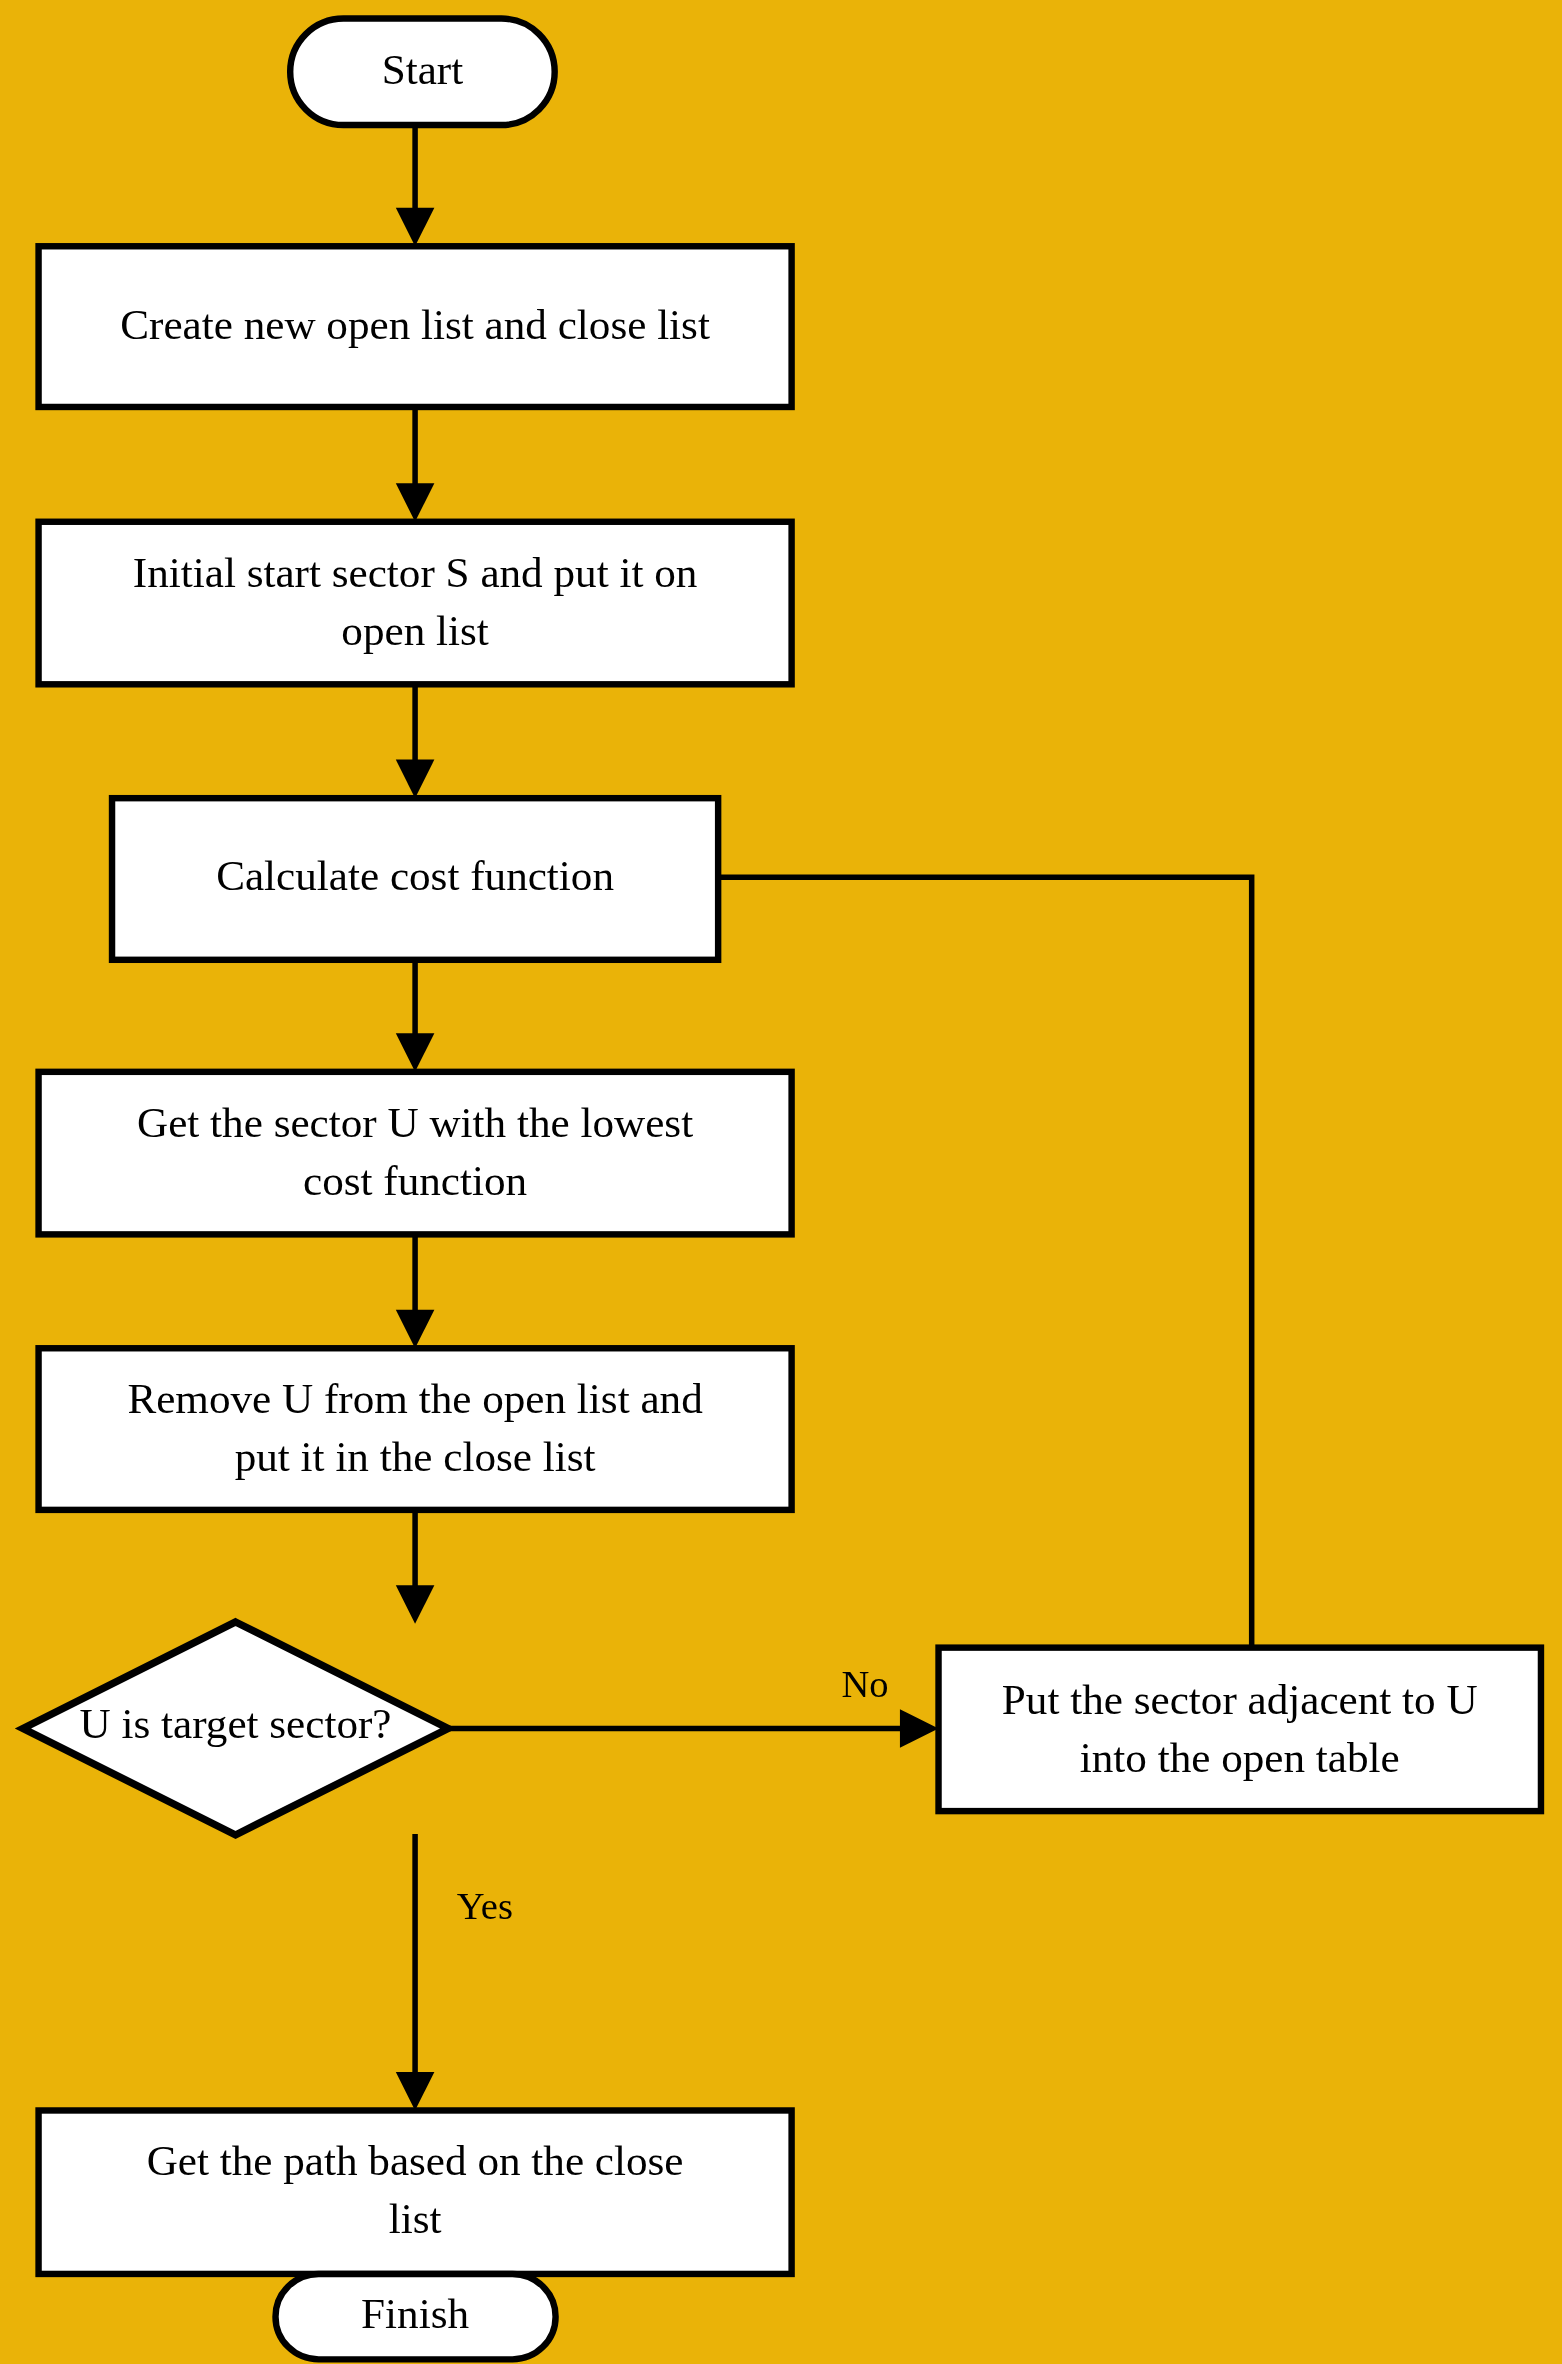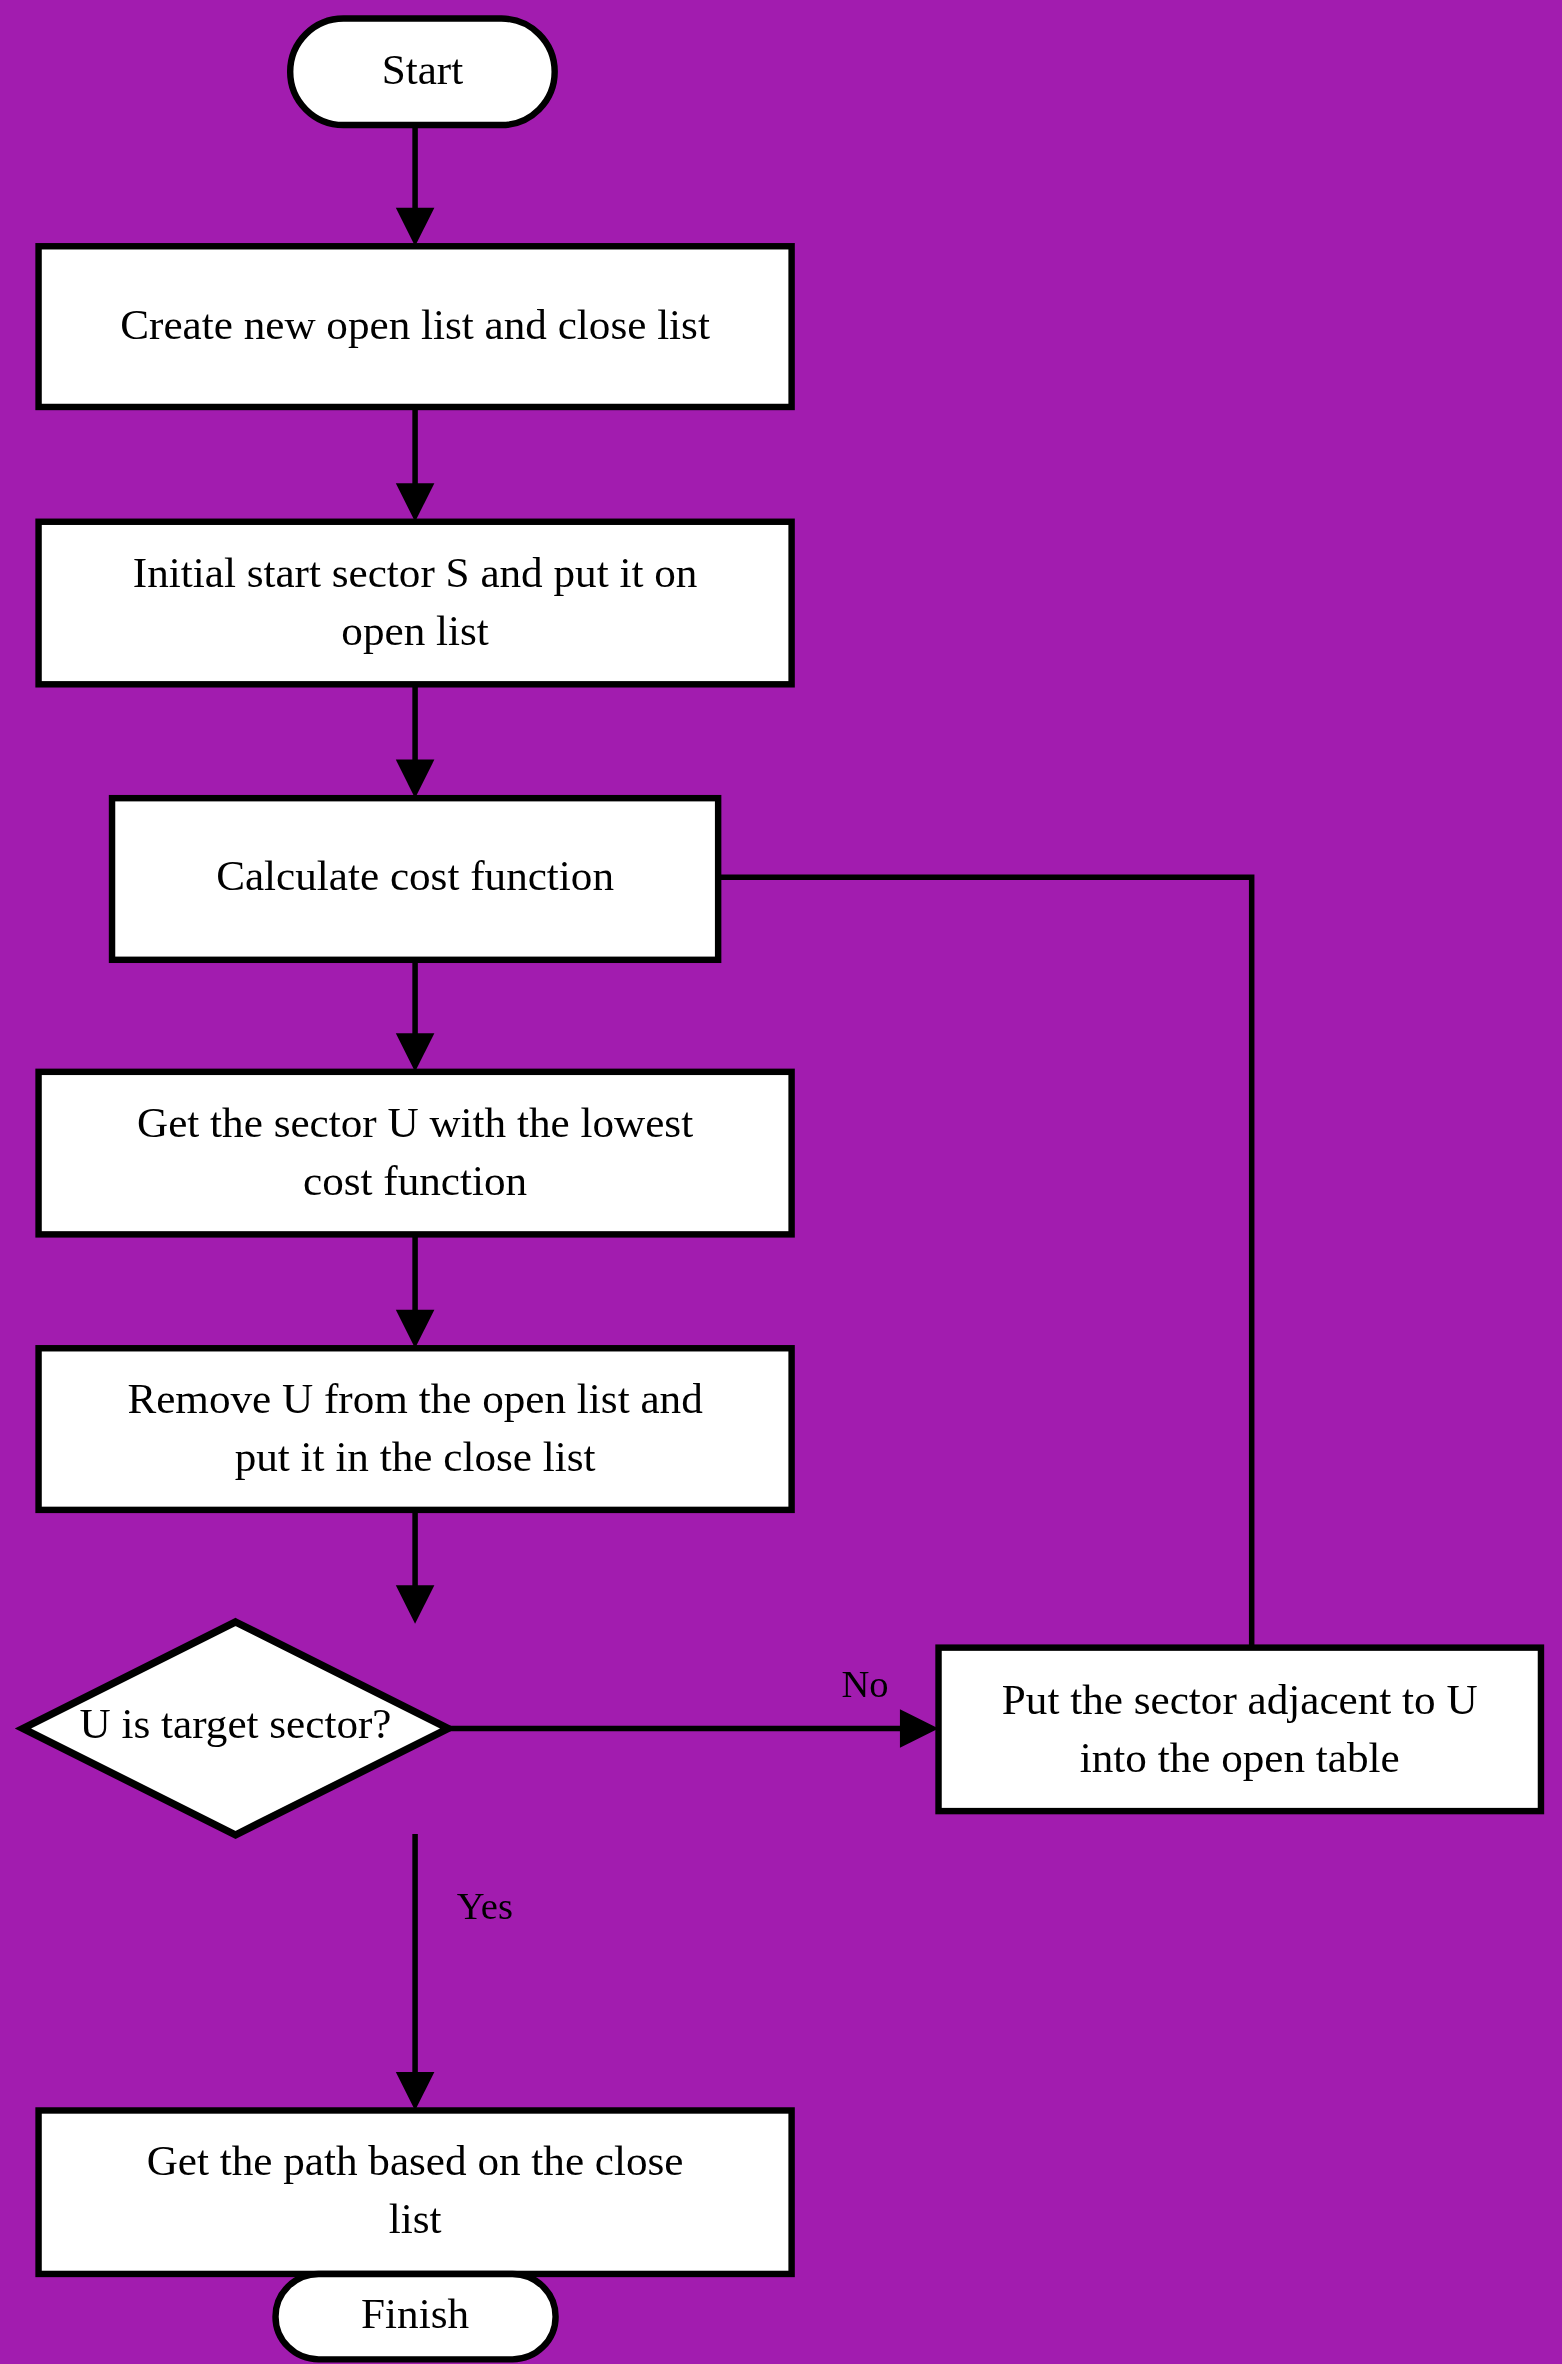--- a/index.html
+++ b/index.html
@@ -4,21 +4,21 @@
 <style>
   html, body {
     margin: 0;
     padding: 0;
     background: #ffffff;
   }
   #root {
     position: relative;
     width: 1563px;
     height: 2365px;
-    background: #a21caf;
+    background: #eab308;
     overflow: hidden;
     font-family: "Liberation Serif", "DejaVu Serif", serif;
   }
   svg.flow {
     position: absolute;
     left: 0;
     top: 0;
     width: 1563px;
     height: 2365px;
     display: block;

